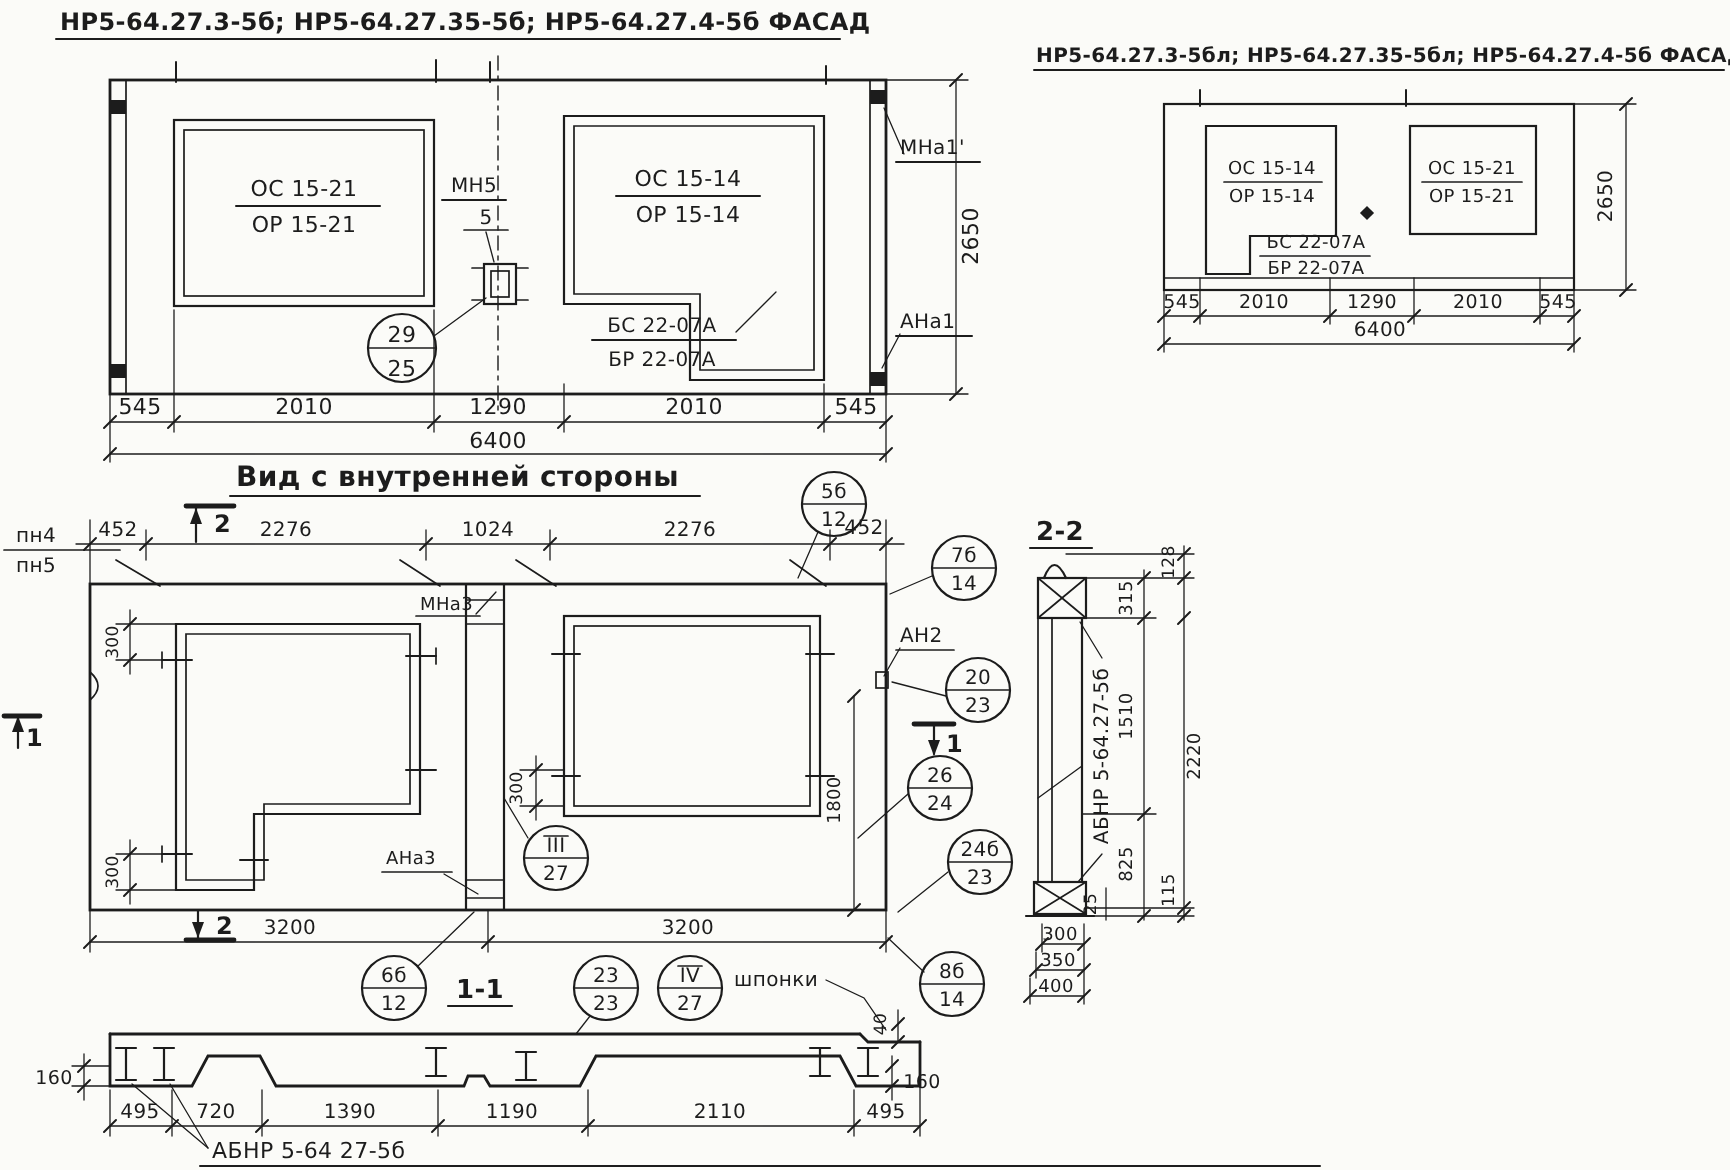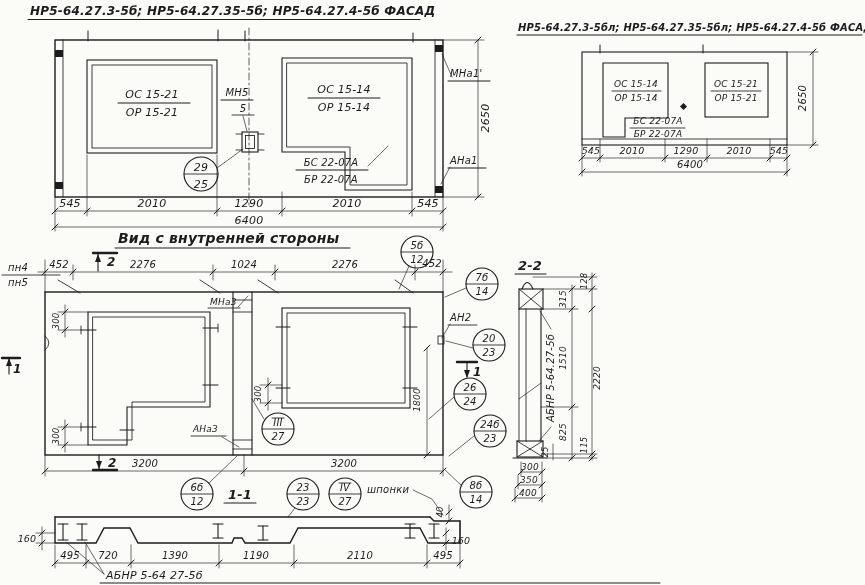--- a/index.html
+++ b/index.html
@@ -1,16 +1,16 @@
 <!DOCTYPE html>
 <html><head>
 <meta charset="utf-8">
 <style>
   html,body{margin:0;padding:0;background:#e8e8e4;}
-  .sheet{position:relative;width:865px;height:585px;background:#fbfbf8;overflow:hidden;font-style:italic;}
+  .sheet{position:relative;width:865px;height:585px;background:#fbfbf8;overflow:hidden;}
   svg text{font-family:"DejaVu Sans",sans-serif;fill:#1c1c1c;letter-spacing:.2px;}
   .mid{text-anchor:middle}
   .b{font-weight:bold}
   .t8{font-size:8.5px}.t9{font-size:9px}.t95{font-size:9.5px}.t10{font-size:10px}
   .t11{font-size:11px}.t12{font-size:12px}.t13{font-size:13px}.t14{font-size:14px}
   line,path,rect,circle,polyline{stroke:#1c1c1c;fill:none;stroke-linecap:round}
   .o{stroke-width:1.4}.o1{stroke-width:1.1}.o2{stroke-width:.85}
   .d{stroke-width:.65}.tk{stroke-width:1}.bar{stroke-width:2.4}
   .fill{fill:#1c1c1c;stroke:none}
   .ax{stroke-width:.7;stroke-dasharray:7 3 2 3}

